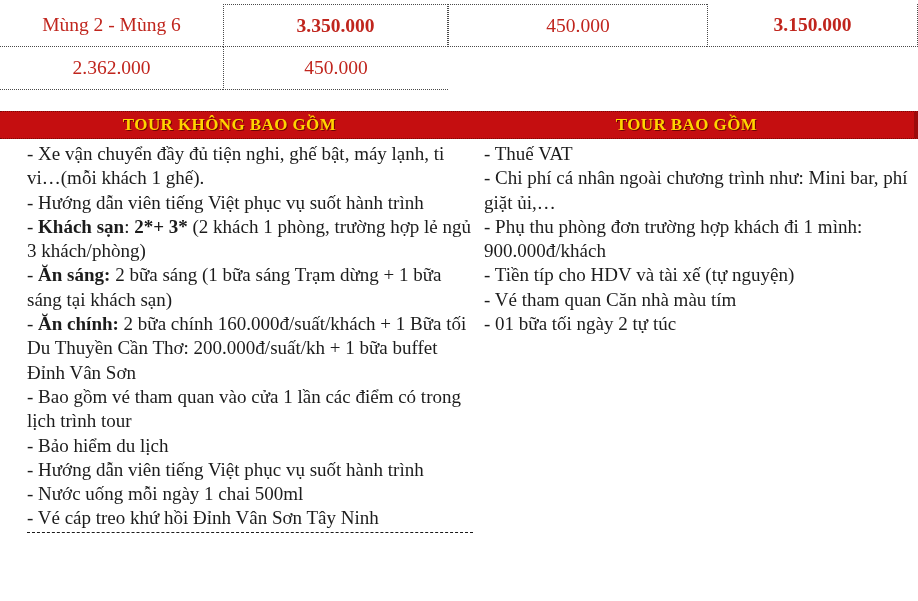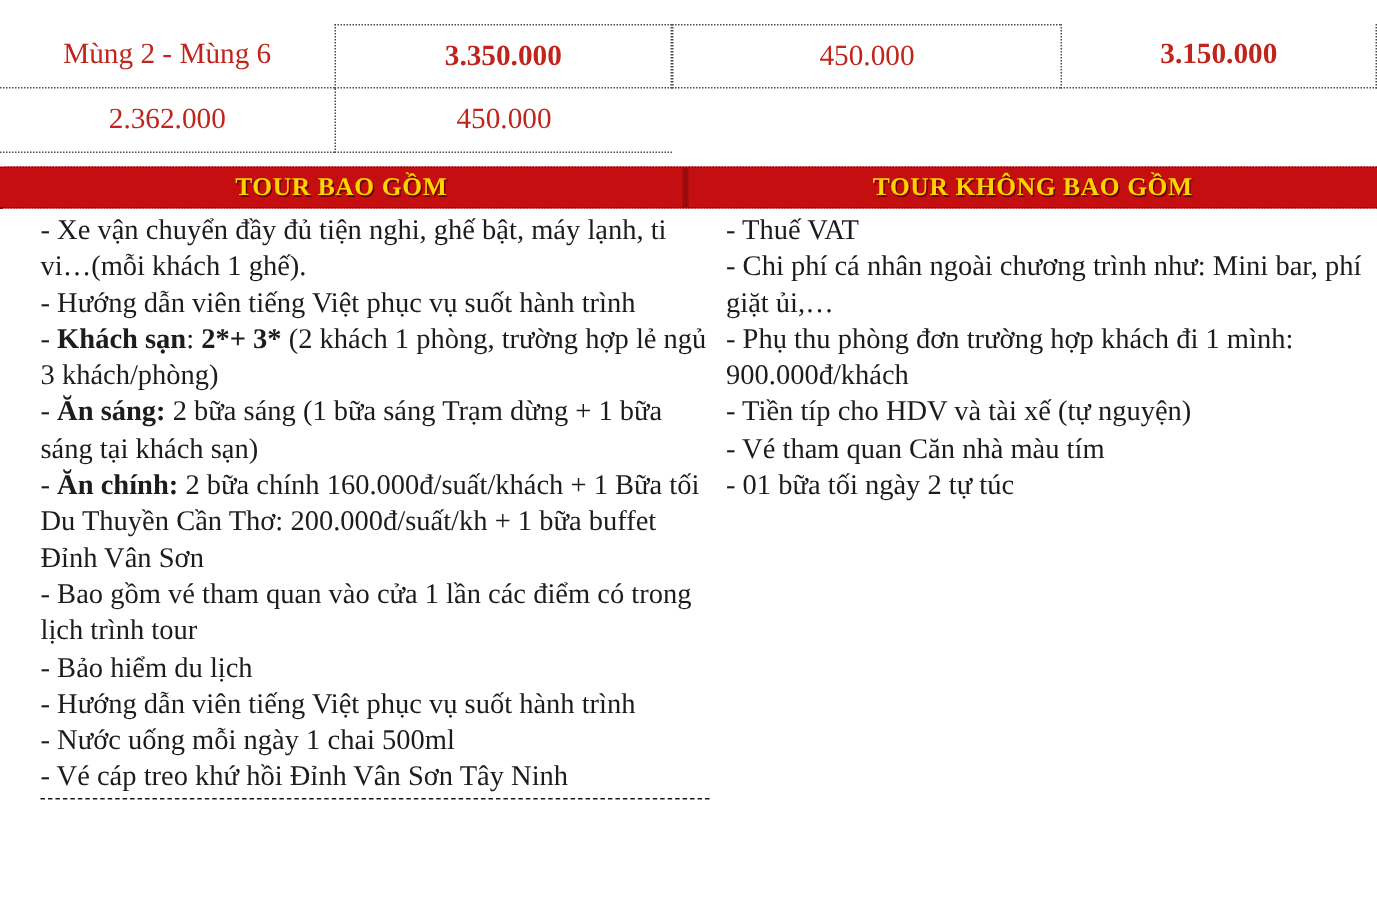--- a/index.html
+++ b/index.html
@@ -15,21 +15,21 @@
     width:918px;height:601px;
     background:#ffffff;
     font-family:"Liberation Serif","DejaVu Serif",serif;
     color:var(--ink);
     position:relative;
     overflow:hidden;
   }
 
   
   .price-table{
-    position:absolute;top:16px;left:0;
+    position:absolute;top:4px;left:0;
     width:918px;height:86px;
     display:grid;
     grid-template-columns:223px 225px 259px 211px;
     grid-template-rows:43px 43px;
   }
   .pt-cell{
     display:flex;align-items:center;justify-content:center;
     font-size:19.5px;
     color:var(--red-text);
     border-bottom:1px dotted var(--dot);
@@ -93,22 +93,22 @@
   <div class="pt-cell">Mùng 2 - Mùng 6</div>
   <div class="pt-cell vl vr tp">3.350.000</div>
   <div class="pt-cell vl tp">450.000</div>
 
   <div class="pt-cell vl vr">3.150.000</div>
   <div class="pt-cell">2.362.000</div>
   <div class="pt-cell vl">450.000</div>
 </div>
 
 <div class="header-bar">
+  <div class="hb-cell hb-right">TOUR KHÔNG BAO GỒM</div>
   <div class="hb-cell hb-left">TOUR BAO GỒM</div>
-  <div class="hb-cell hb-right">TOUR KHÔNG BAO GỒM</div>
 </div>
 
 <div class="content">
   <div class="col col-left">
       <p><span>- Xe vận chuyển đầy đủ tiện nghi, ghế bật, máy lạnh, ti vi…(mỗi khách 1 ghế).</span></p>
       <p><span> - Hướng dẫn viên tiếng Việt phục vụ suốt hành trình</span></p>
       <p><span>- </span><span class="b">Khách sạn</span><span>: </span><span class="b">2*+ 3*</span><span> (2 khách 1 phòng, trường hợp lẻ ngủ 3 khách/phòng)</span></p>
       <p><span>- </span><span class="b">Ăn sáng:</span><span> 2 bữa sáng (1 bữa sáng Trạm dừng + 1 bữa sáng tại khách sạn)</span></p>
       <p><span>- </span><span class="b">Ăn chính:</span><span>  2 bữa chính 160.000đ/suất/khách + 1 Bữa tối Du Thuyền Cần Thơ: 200.000đ/suất/kh + 1 bữa buffet Đỉnh Vân Sơn</span></p>
       <p><span>- Bao gồm vé tham quan vào cửa 1 lần các điểm có trong lịch trình tour</span></p>

